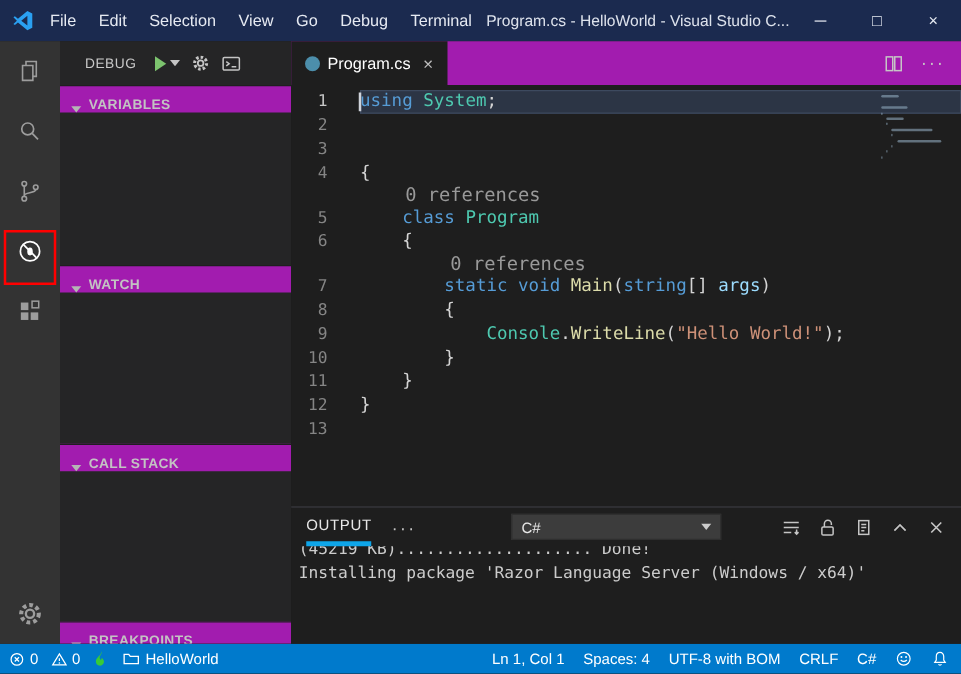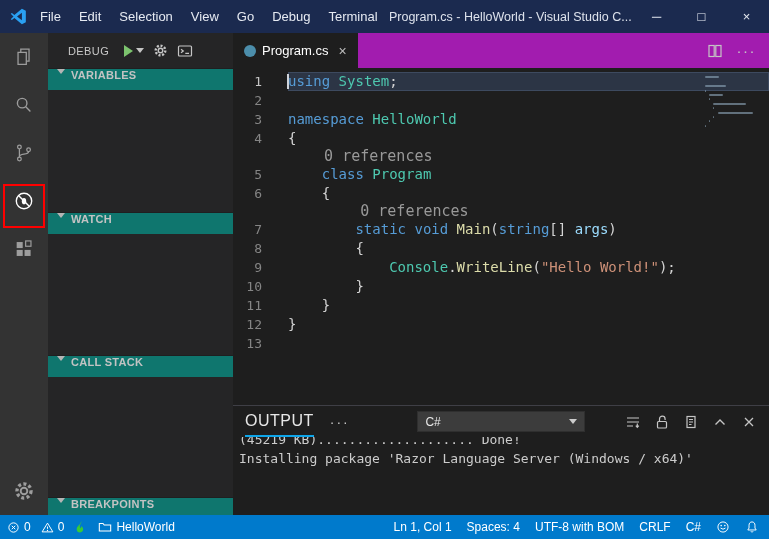--- a/index.html
+++ b/index.html
@@ -27,21 +27,21 @@
   .sidebar{width:185px;background:#252526;display:flex;flex-direction:column;overflow:hidden;flex:none}
   .side-toolbar{height:35px;flex:none;display:flex;align-items:center;padding-left:20px;gap:9px}
   .side-title{font-size:11px;color:#c8c8c8;letter-spacing:.4px;margin-right:6px}
   .play-wrap{display:flex;align-items:center;cursor:pointer}
   .play{width:0;height:0;border-left:9px solid #7cc36e;border-top:6px solid transparent;border-bottom:6px solid transparent}
   .caret-down{width:0;height:0;border-top:5px solid #c5c5c5;border-left:4px solid transparent;border-right:4px solid transparent;margin-left:3px}
   .tool-icon{color:#c5c5c5;display:flex;cursor:pointer}
 
   .sections{flex:1;display:flex;flex-direction:column;overflow:hidden}
   .side-section{flex:none}
-  .section-header{height:22px;background:#0f766e;border-top:1px solid #1f1f20;display:flex;align-items:flex-start;padding:0 9px;font-size:11px;font-weight:bold;color:#c3c3c3;letter-spacing:.3px;cursor:pointer}
+  .section-header{height:22px;background:#a21caf;border-top:1px solid #1f1f20;display:flex;align-items:flex-end;padding:0 9px;font-size:11px;font-weight:bold;color:#c3c3c3;letter-spacing:.3px;cursor:pointer}
   .twistie{width:0;height:0;border-top:5px solid #b5b5b5;border-left:4px solid transparent;border-right:4px solid transparent;margin-right:6px}
   .sec0 .section-content{height:122px}
   .sec1 .section-content{height:121px}
   .sec2 .section-content{height:120px}
   .sec3 .section-content{height:0}
 
   .editor-col{flex:1;display:flex;flex-direction:column;min-width:0}
   .tabbar{height:35px;background:#a21caf;display:flex;flex:none}
   .tab{display:flex;align-items:center;gap:6px;background:#1e1e1e;padding:0 11px;color:#ffffff;cursor:pointer}
   .cs-dot{width:12px;height:12px;border-radius:50%;background:#519aba;opacity:.9}
@@ -60,21 +60,21 @@
   .current .code-text::before{content:"";position:absolute;left:-1px;top:2px;width:2px;height:15px;background:#cfd3da}
   .current .gutter{color:#c6c6c6}
   .tok-k{color:#569cd6}.tok-t{color:#4ec9b0}.tok-f{color:#dcdcaa}
   .tok-s{color:#ce9178}.tok-p{color:#9cdcfe}.tok-d{color:#d4d4d4}
 
   .minimap{position:absolute;top:6px;right:8px;width:56px;cursor:pointer}
   .minimap i{display:block;height:2px;margin:2.4px 0;background:#8fa8bd;opacity:.6;border-radius:1px}
 
   .panel{height:110px;flex:none;background:#1e1e1e;border-top:1px solid #3f3f46;display:flex;flex-direction:column}
   .panel-header{height:31px;flex:none;display:flex;align-items:center;padding:0 12px}
-  .panel-title{font-size:16px;color:#e7e7e7;letter-spacing:.5px;height:100%;display:flex;align-items:center;border-bottom:2px solid #0ea5e9;cursor:pointer}
+  .panel-title{font-size:12px;color:#e7e7e7;letter-spacing:.5px;height:100%;display:flex;align-items:center;border-bottom:4px solid #0ea5e9;cursor:pointer}
   .panel-more{margin-left:16px;color:#c5c5c5;font-size:14px;letter-spacing:2px;cursor:pointer}
   .channel-select{margin:0 auto;transform:translateX(14px);width:168px;height:21px;background:#3c3c3c;border:1px solid #2f2f2f;color:#e8e8e8;font-size:12px;display:flex;align-items:center;justify-content:space-between;padding:0 7px;cursor:pointer}
   .select-caret{width:0;height:0;border-top:5px solid #cccccc;border-left:4px solid transparent;border-right:4px solid transparent}
   .panel-icons{display:flex;align-items:center;gap:13px;color:#c5c5c5}
   .panel-icons > span{display:flex;cursor:pointer}
   .panel-content{flex:1;overflow:hidden;padding-left:6px}
   .out-line{height:19px;line-height:19px;font-family:"DejaVu Sans Mono",monospace;font-size:13px;color:#cccccc;white-space:pre}
   .out-line:first-child{margin-top:-7px}
 
   
@@ -227,21 +227,21 @@
             </svg>
           </span>
           <span class="more-dots">···</span>
         </div>
       </div>
 
       <div class="editor">
         <div>
             <div class="code-row current"><span class="gutter">1</span><span class="code-text"><span class="tok-k">using</span><span class="tok-d"> </span><span class="tok-t">System</span><span class="tok-d">;</span></span></div>
             <div class="code-row"><span class="gutter">2</span><span class="code-text"></span></div>
-            <div class="code-row"><span class="gutter">3</span><span class="code-text"><span class="tok-k">namespace</span><span class="tok-d"> </span><span class="tok-t">HelloWorld</span></span></div>
+            <div class="code-row"><span class="gutter">3</span></div>
             <div class="code-row"><span class="gutter">4</span><span class="code-text"><span class="tok-d">{</span></span></div>
             <div class="code-row lens"><span class="gutter"></span><span class="code-text">    0 references</span></div>
             <div class="code-row"><span class="gutter">5</span><span class="code-text"><span class="tok-d">    </span><span class="tok-k">class</span><span class="tok-d"> </span><span class="tok-t">Program</span></span></div>
             <div class="code-row"><span class="gutter">6</span><span class="code-text"><span class="tok-d">    {</span></span></div>
             <div class="code-row lens"><span class="gutter"></span><span class="code-text">        0 references</span></div>
             <div class="code-row"><span class="gutter">7</span><span class="code-text"><span class="tok-d">        </span><span class="tok-k">static</span><span class="tok-d"> </span><span class="tok-k">void</span><span class="tok-d"> </span><span class="tok-f">Main</span><span class="tok-d">(</span><span class="tok-k">string</span><span class="tok-d">[] </span><span class="tok-p">args</span><span class="tok-d">)</span></span></div>
             <div class="code-row"><span class="gutter">8</span><span class="code-text"><span class="tok-d">        {</span></span></div>
             <div class="code-row"><span class="gutter">9</span><span class="code-text"><span class="tok-d">            </span><span class="tok-t">Console</span><span class="tok-d">.</span><span class="tok-f">WriteLine</span><span class="tok-d">(</span><span class="tok-s">"Hello World!"</span><span class="tok-d">);</span></span></div>
             <div class="code-row"><span class="gutter">10</span><span class="code-text"><span class="tok-d">        }</span></span></div>
             <div class="code-row"><span class="gutter">11</span><span class="code-text"><span class="tok-d">    }</span></span></div>

